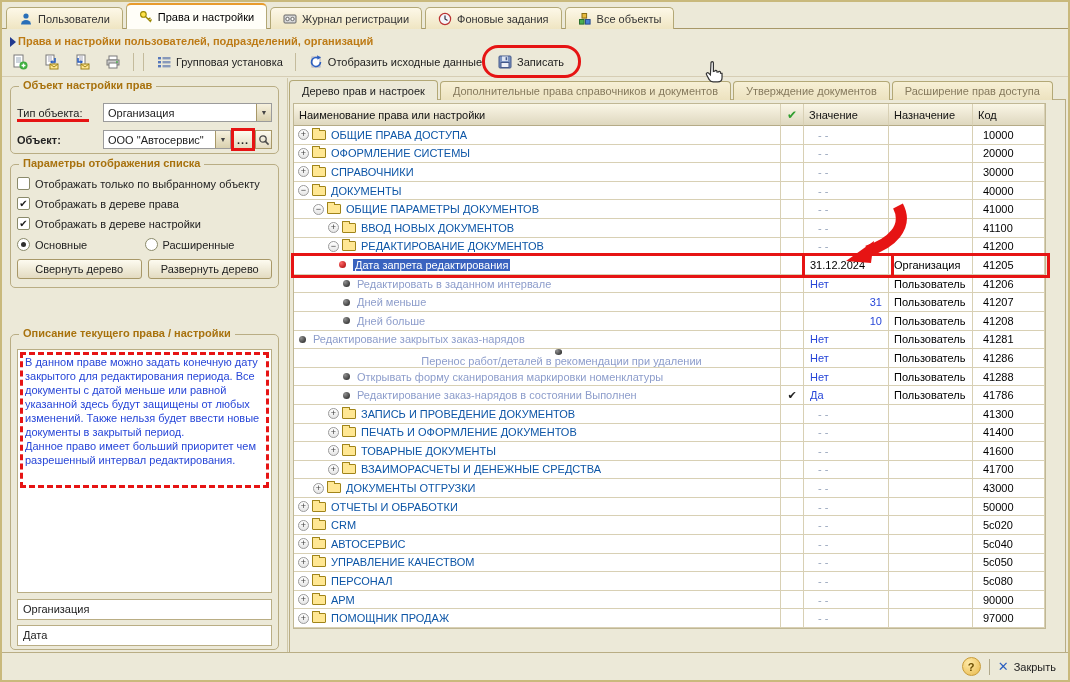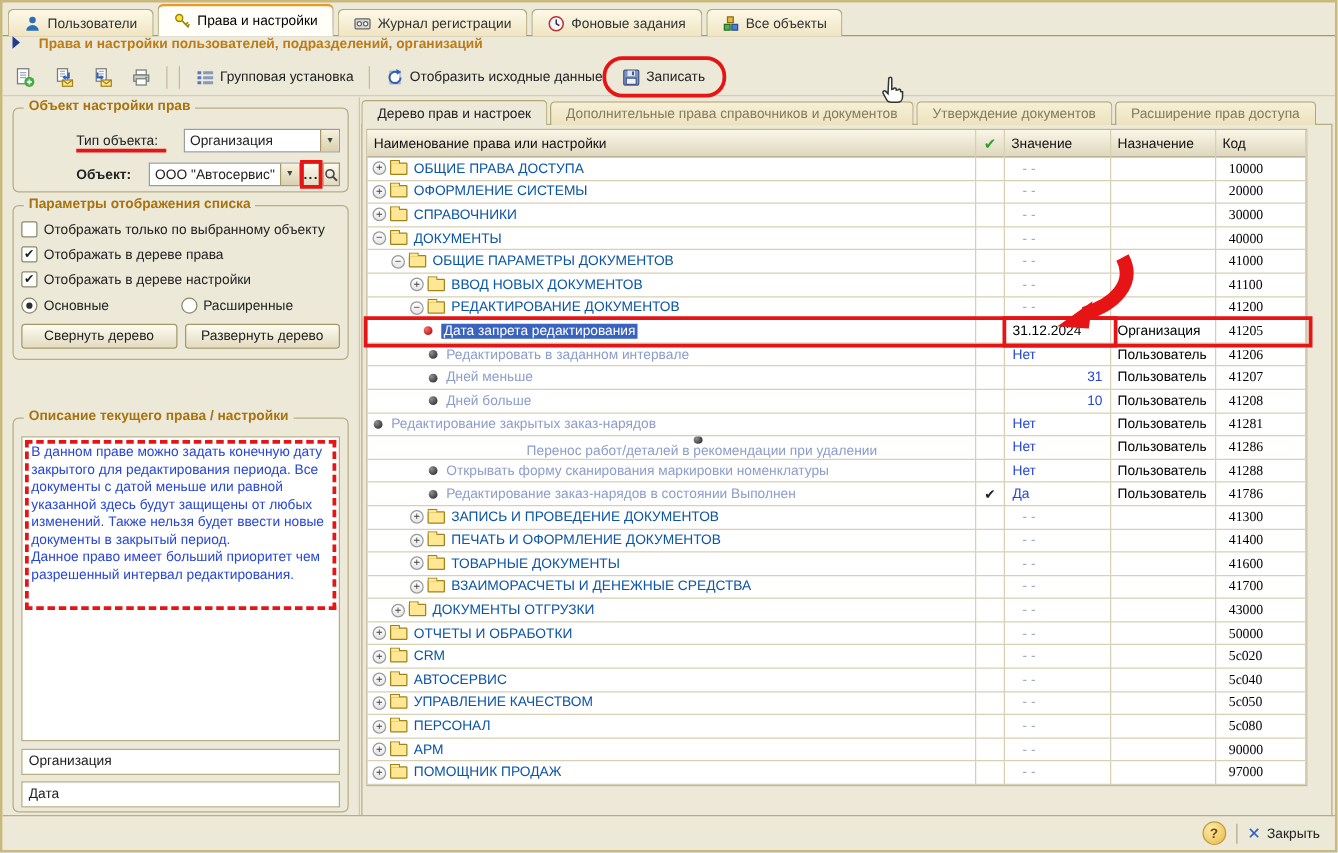--- a/index.html
+++ b/index.html
@@ -12,21 +12,21 @@
   .tabbar { position:absolute; left:0; top:0; width:100%; height:27px; }
   .tabbar .line { position:absolute; left:0; right:0; bottom:0; height:1px; background:#a89868; }
   .tabs { position:absolute; left:4px; bottom:0; display:flex; align-items:flex-end; gap:3px; }
   .tab { display:flex; align-items:center; gap:5px; height:22px; padding:0 12px;
          background:linear-gradient(#fdf8e8,#efe5c2); border:1px solid #b3a876; border-bottom:none;
          border-radius:5px 5px 0 0; cursor:default; color:#333; position:relative; }
   .tab.active { height:26px; background:#fffef8; border-top:2px solid #e89b2c; z-index:2; color:#000; }
   .tab .ticon { display:inline-flex; width:14px; height:14px; }
 
   
-  .crumbbar { position:absolute; left:0; top:27px; width:100%; height:18px; display:flex; align-items:flex-start; padding-left:8px; gap:15px; }
+  .crumbbar { position:absolute; left:0; top:27px; width:100%; height:18px; display:flex; align-items:flex-end; padding-left:8px; gap:2px; }
   .crumb-arrow { width:0; height:0; border-left:6px solid #223a8f; border-top:5px solid transparent; border-bottom:5px solid transparent; }
   .crumb-text { font-weight:bold; color:#bd7b16; }
 
   
   .toolbar { position:absolute; left:0; top:45px; width:100%; height:30px; display:flex; align-items:center;
              gap:5px; padding-left:5px; border-bottom:1px solid #d6cdb4; }
   .tbtn { display:flex; align-items:center; gap:4px; padding:2px 4px; border:1px solid transparent; border-radius:2px; cursor:default; }
   .tsep { width:1px; height:18px; background:#c4bb9c; margin:0 2px; }
   .tbtn.disabled { color:#a39d85; }
   .ticon16 { display:inline-flex; width:16px; height:16px; }
@@ -37,21 +37,21 @@
 
   
   .left-panel { position:absolute; left:2px; top:76px; width:284px; height:577px; border-right:1px solid #cfc7a8; }
   .group { position:absolute; left:6px; right:8px; border:1px solid #b9ad84; border-radius:5px; background:#ece9d8; }
   .group-title { position:absolute; top:-8px; left:8px; background:#ece9d8; padding:0 4px; font-weight:bold; color:#a8720e; white-space:nowrap; }
   .g1 { top:8px; height:68px; }
   .g2 { top:86px; height:124px; }
   .g3 { top:256px; height:316px; }
 
   .frow { display:flex; align-items:center; margin:0 6px; }
-  .frow .lbl { width:86px;margin-left:44px; }
+  .frow .lbl { width:86px; }
   .lbl-underline { position:relative; }
   .lbl-underline::after { content:""; position:absolute; left:0; bottom:-3px; width:72px; height:3px; background:#e61414; }
   .sel { display:flex; flex:1; height:19px; border:1px solid #9b9b9b; background:#fff; align-items:center; }
   .sel .val { flex:1; padding:0 4px; overflow:hidden; white-space:nowrap; }
   .sel .drop { width:15px; height:100%; background:linear-gradient(#f7f1de,#d9d0ae); border-left:1px solid #a89868;
                display:flex; align-items:center; justify-content:center; font-size:7px; color:#444; }
   .sqbtn { height:19px; border:1px solid #a89868; background:linear-gradient(#fdfbf0,#e3dbc1); display:flex;
            align-items:center; justify-content:center; margin-left:2px; }
   .browse { width:20px; position:relative; font-weight:bold; letter-spacing:1px; }
   .red-box { position:absolute; inset:-3px; border:3px solid #e61414; pointer-events:none; }
@@ -89,21 +89,21 @@
                 overflow:hidden; white-space:nowrap; }
   .thead { height:22px; background:linear-gradient(#faf6e6,#ddd6bd); font-weight:normal; color:#111; }
   .thead > div { border-bottom:1px solid #b5ab87; }
   .c-name { padding-left:5px; }
   .c-check { justify-content:center; }
   .c-val { padding-left:6px; color:#2746d8; }
   .c-val.num { justify-content:flex-end; padding-right:6px; }
   .c-val.dim { color:#97a5bc; padding-left:14px; }
   .c-val.black { color:#000; }
   .c-asg { padding-left:5px; color:#000; }
-  .c-code { padding-left:10px; color:#000;font-family:Liberation Serif, serif; }
+  .c-code { padding-left:10px; color:#000; }
   .hdr-check { color:#2f9e2f; font-weight:bold; font-size:12px; }
 
   .expander { display:inline-flex; align-items:center; justify-content:center; width:11px; height:11px; min-width:11px;
               border:1px solid #9a9a9a; border-radius:50%; background:linear-gradient(#fff,#e6e6e6);
               font-size:9px; line-height:1; color:#444; margin-right:3px; }
   .folder { position:relative; width:14px; height:10px; min-width:14px; background:#ffe793; border:1px solid #a08419;
             border-radius:1px; margin-right:5px; }
   .folder::before { content:""; position:absolute; top:-3px; left:-1px; width:6px; height:2px; background:#ffe793;
                     border:1px solid #a08419; border-bottom:none; border-radius:1px 1px 0 0; }
   .bullet { width:7px; height:7px; min-width:7px; border-radius:50%; margin-right:7px;

